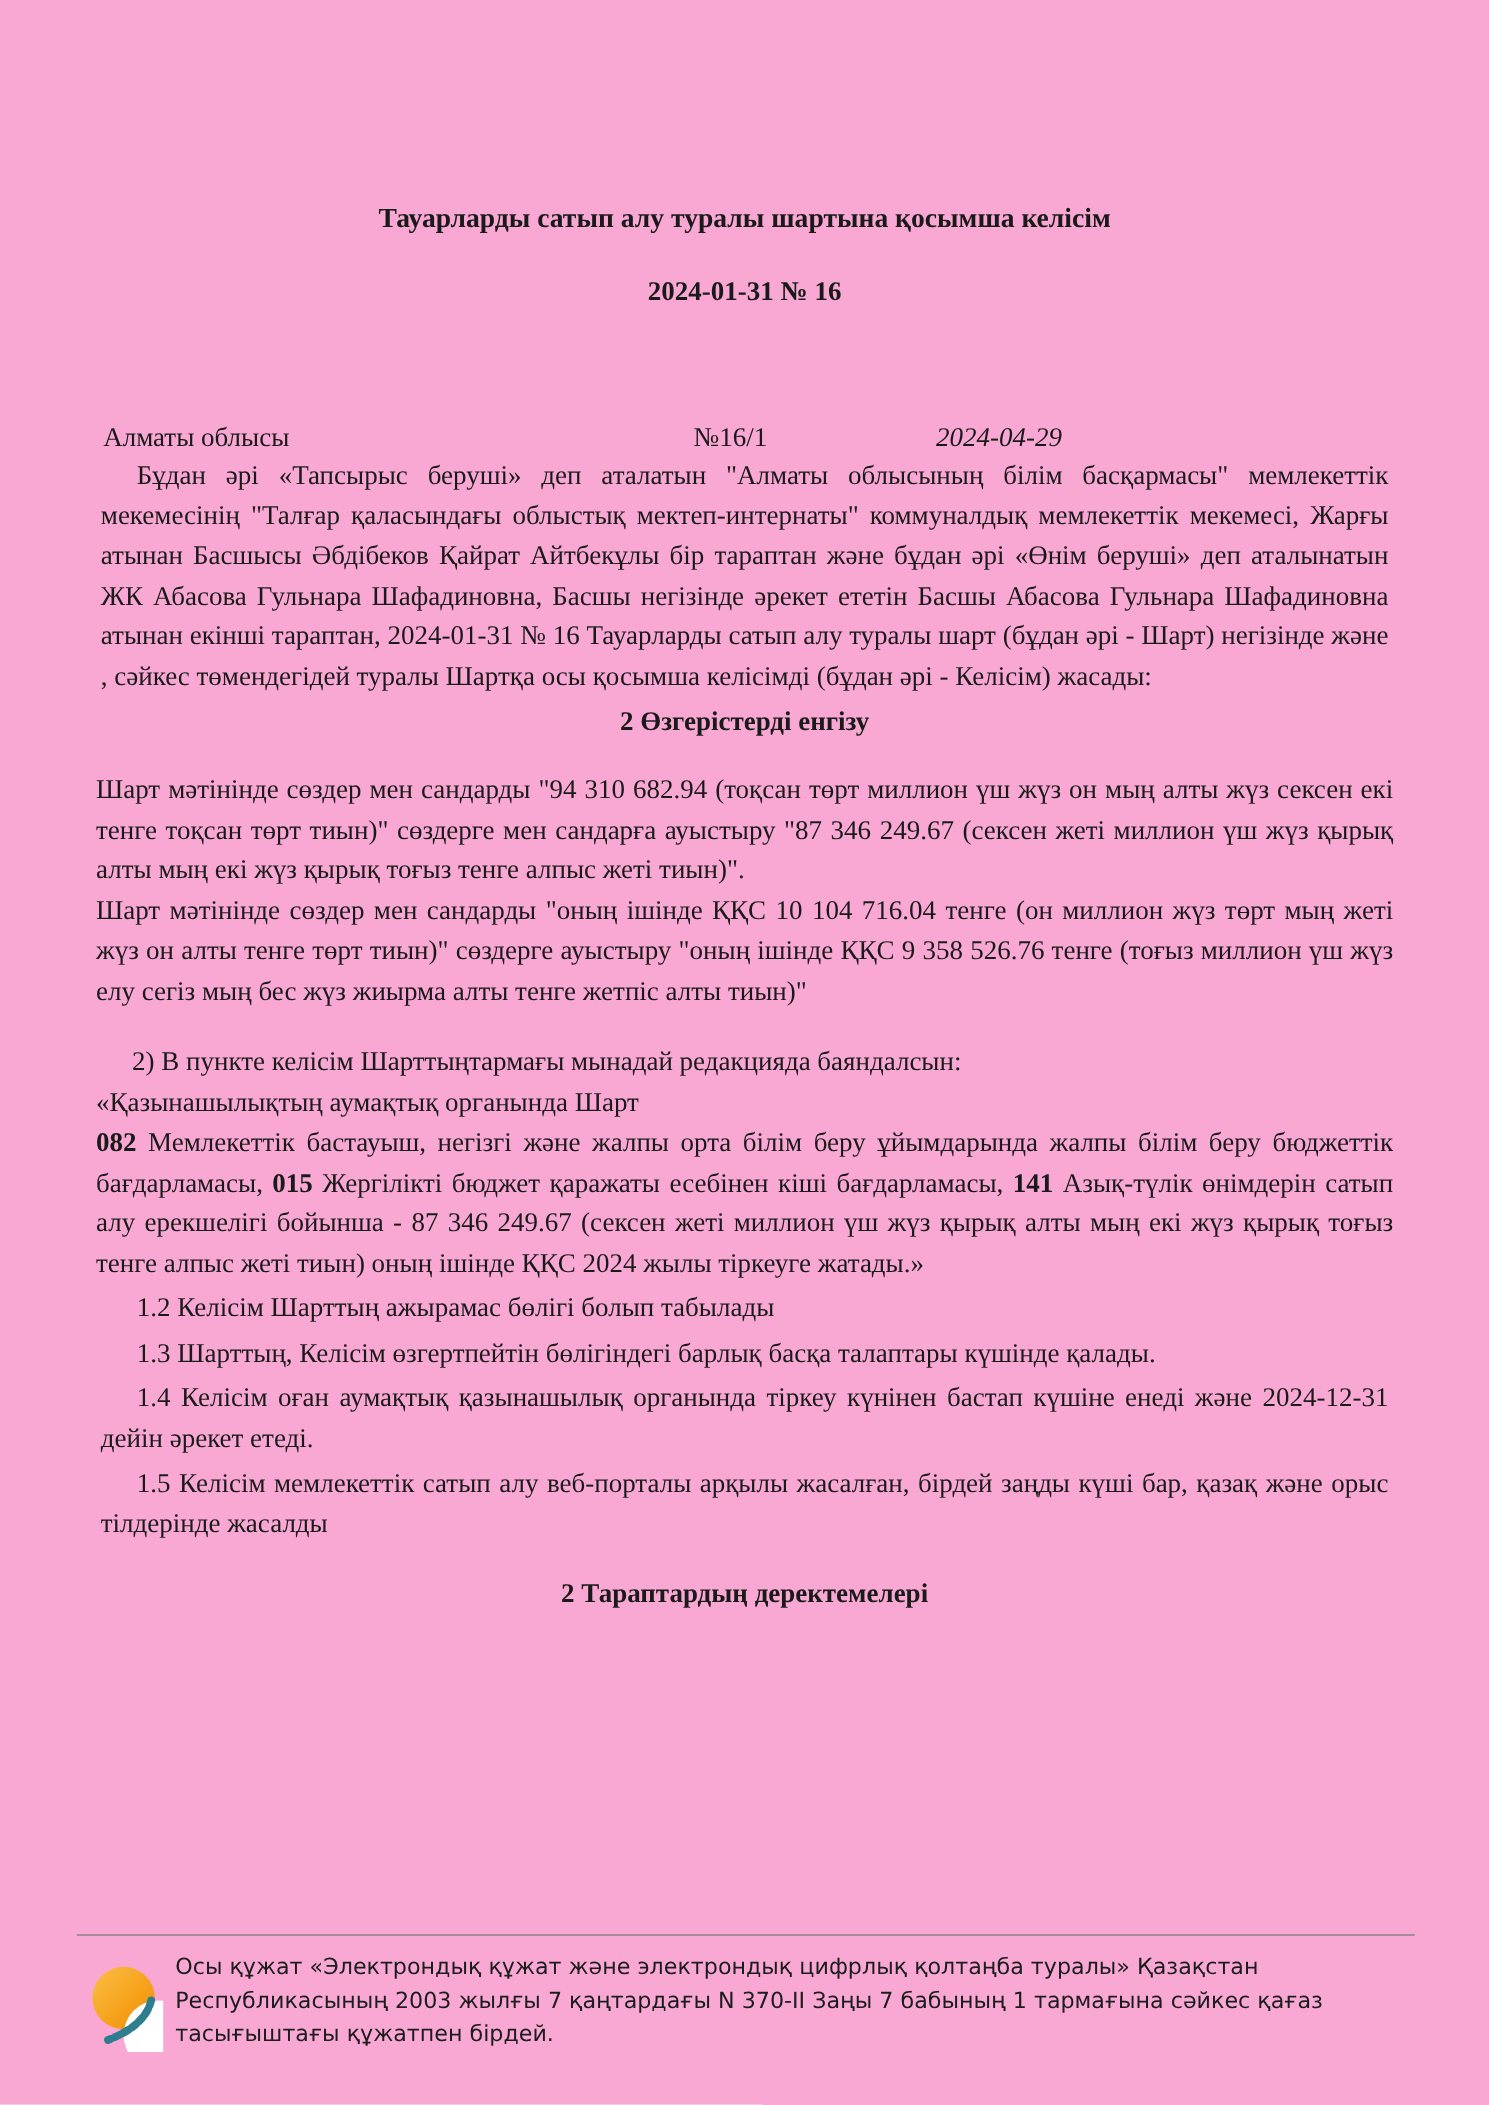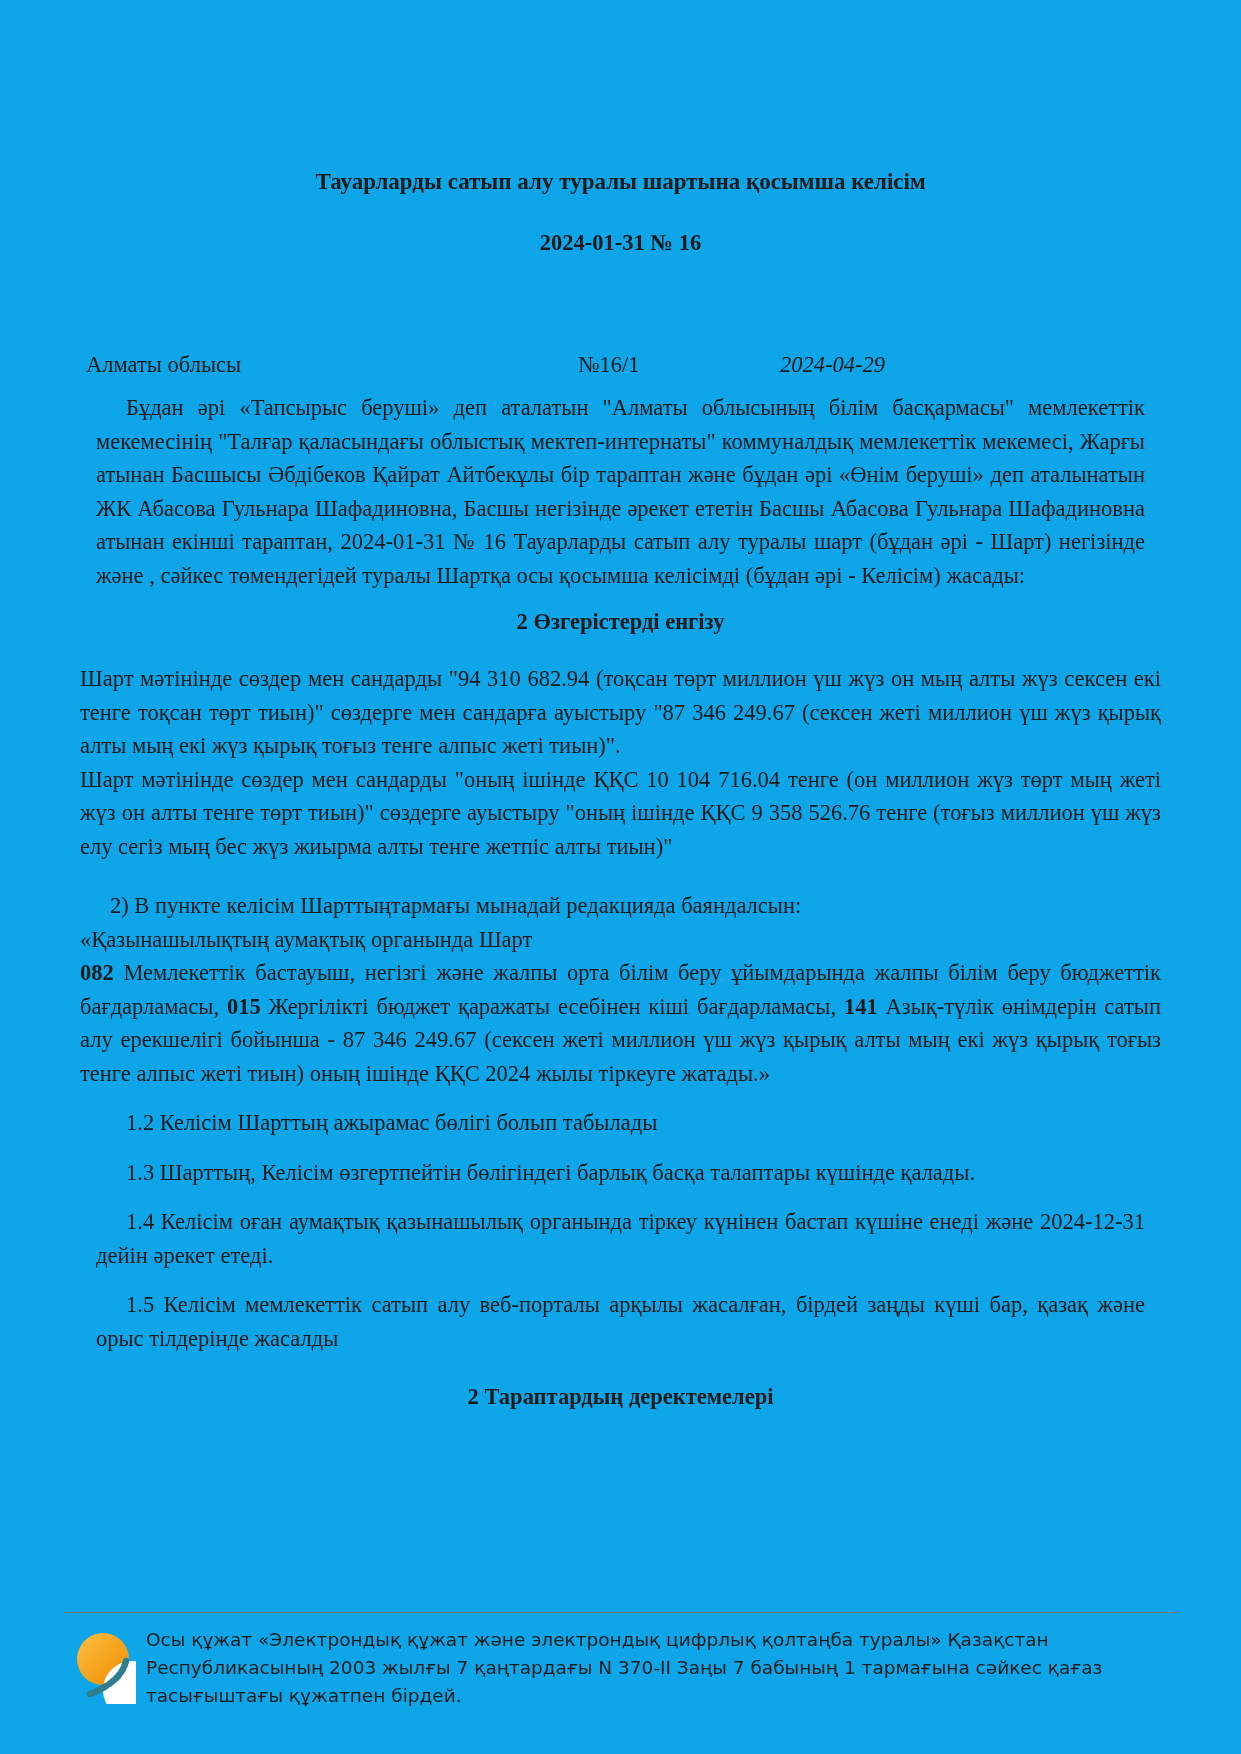--- a/index.html
+++ b/index.html
@@ -4,21 +4,21 @@
 <style>
   html, body {
     margin: 0;
     padding: 0;
     background: #ffffff;
   }
   .page {
     position: relative;
     width: 1241px;
     height: 1754px;
-    background: #0ea5e9;
+    background: #f9a8d4;
     color: #1a1a1a;
     font-family: "Liberation Serif", "DejaVu Serif", serif;
     font-size: 22.5px;
     line-height: 33.5px;
     overflow: hidden;
     box-sizing: border-box;
     padding: 168px 80px 0 80px;
   }
   .doc-title {
     font-size: 23px;
@@ -36,21 +36,21 @@
   }
   .meta-row {
     position: relative;
     margin-top: 92px;
     height: 27px;
   }
   .meta-row .meta-region { position: absolute; left: 6px; top: 0; }
   .meta-row .meta-number { position: absolute; left: 498px; top: 0; }
   .meta-row .meta-date   { position: absolute; left: 700px; top: 0; font-style: italic; }
   p.body-par {
-    margin: 16px;
+    margin: 4px;
     text-align: justify;
   }
   .intro { margin-top: 38px; }
   .indent { text-indent: 30px; }
   .spaced { margin-top: 26px; }
   h2.section-heading {
     font-size: 22.5px;
     font-weight: bold;
     text-align: center;
     margin: 7px 0 26px 0;
@@ -68,21 +68,21 @@
   .block .bl.first { text-indent: 30px; }
   b.code { font-weight: bold; }
   .footer {
     position: absolute;
     left: 64px;
     right: 62px;
     top: 1612px;
     border-top: 1px solid #757575;
     padding-top: 13px;
     display: flex;
-    align-items: flex-start;
+    align-items: flex-end;
   }
   .footer-logo {
     flex: 0 0 auto;
     width: 60px;
     height: 76px;
     margin: 2px 10px 0 12px;
   }
   .footer-text {
     font-family: "DejaVu Sans", "Liberation Sans", sans-serif;
     font-size: 18.5px;

